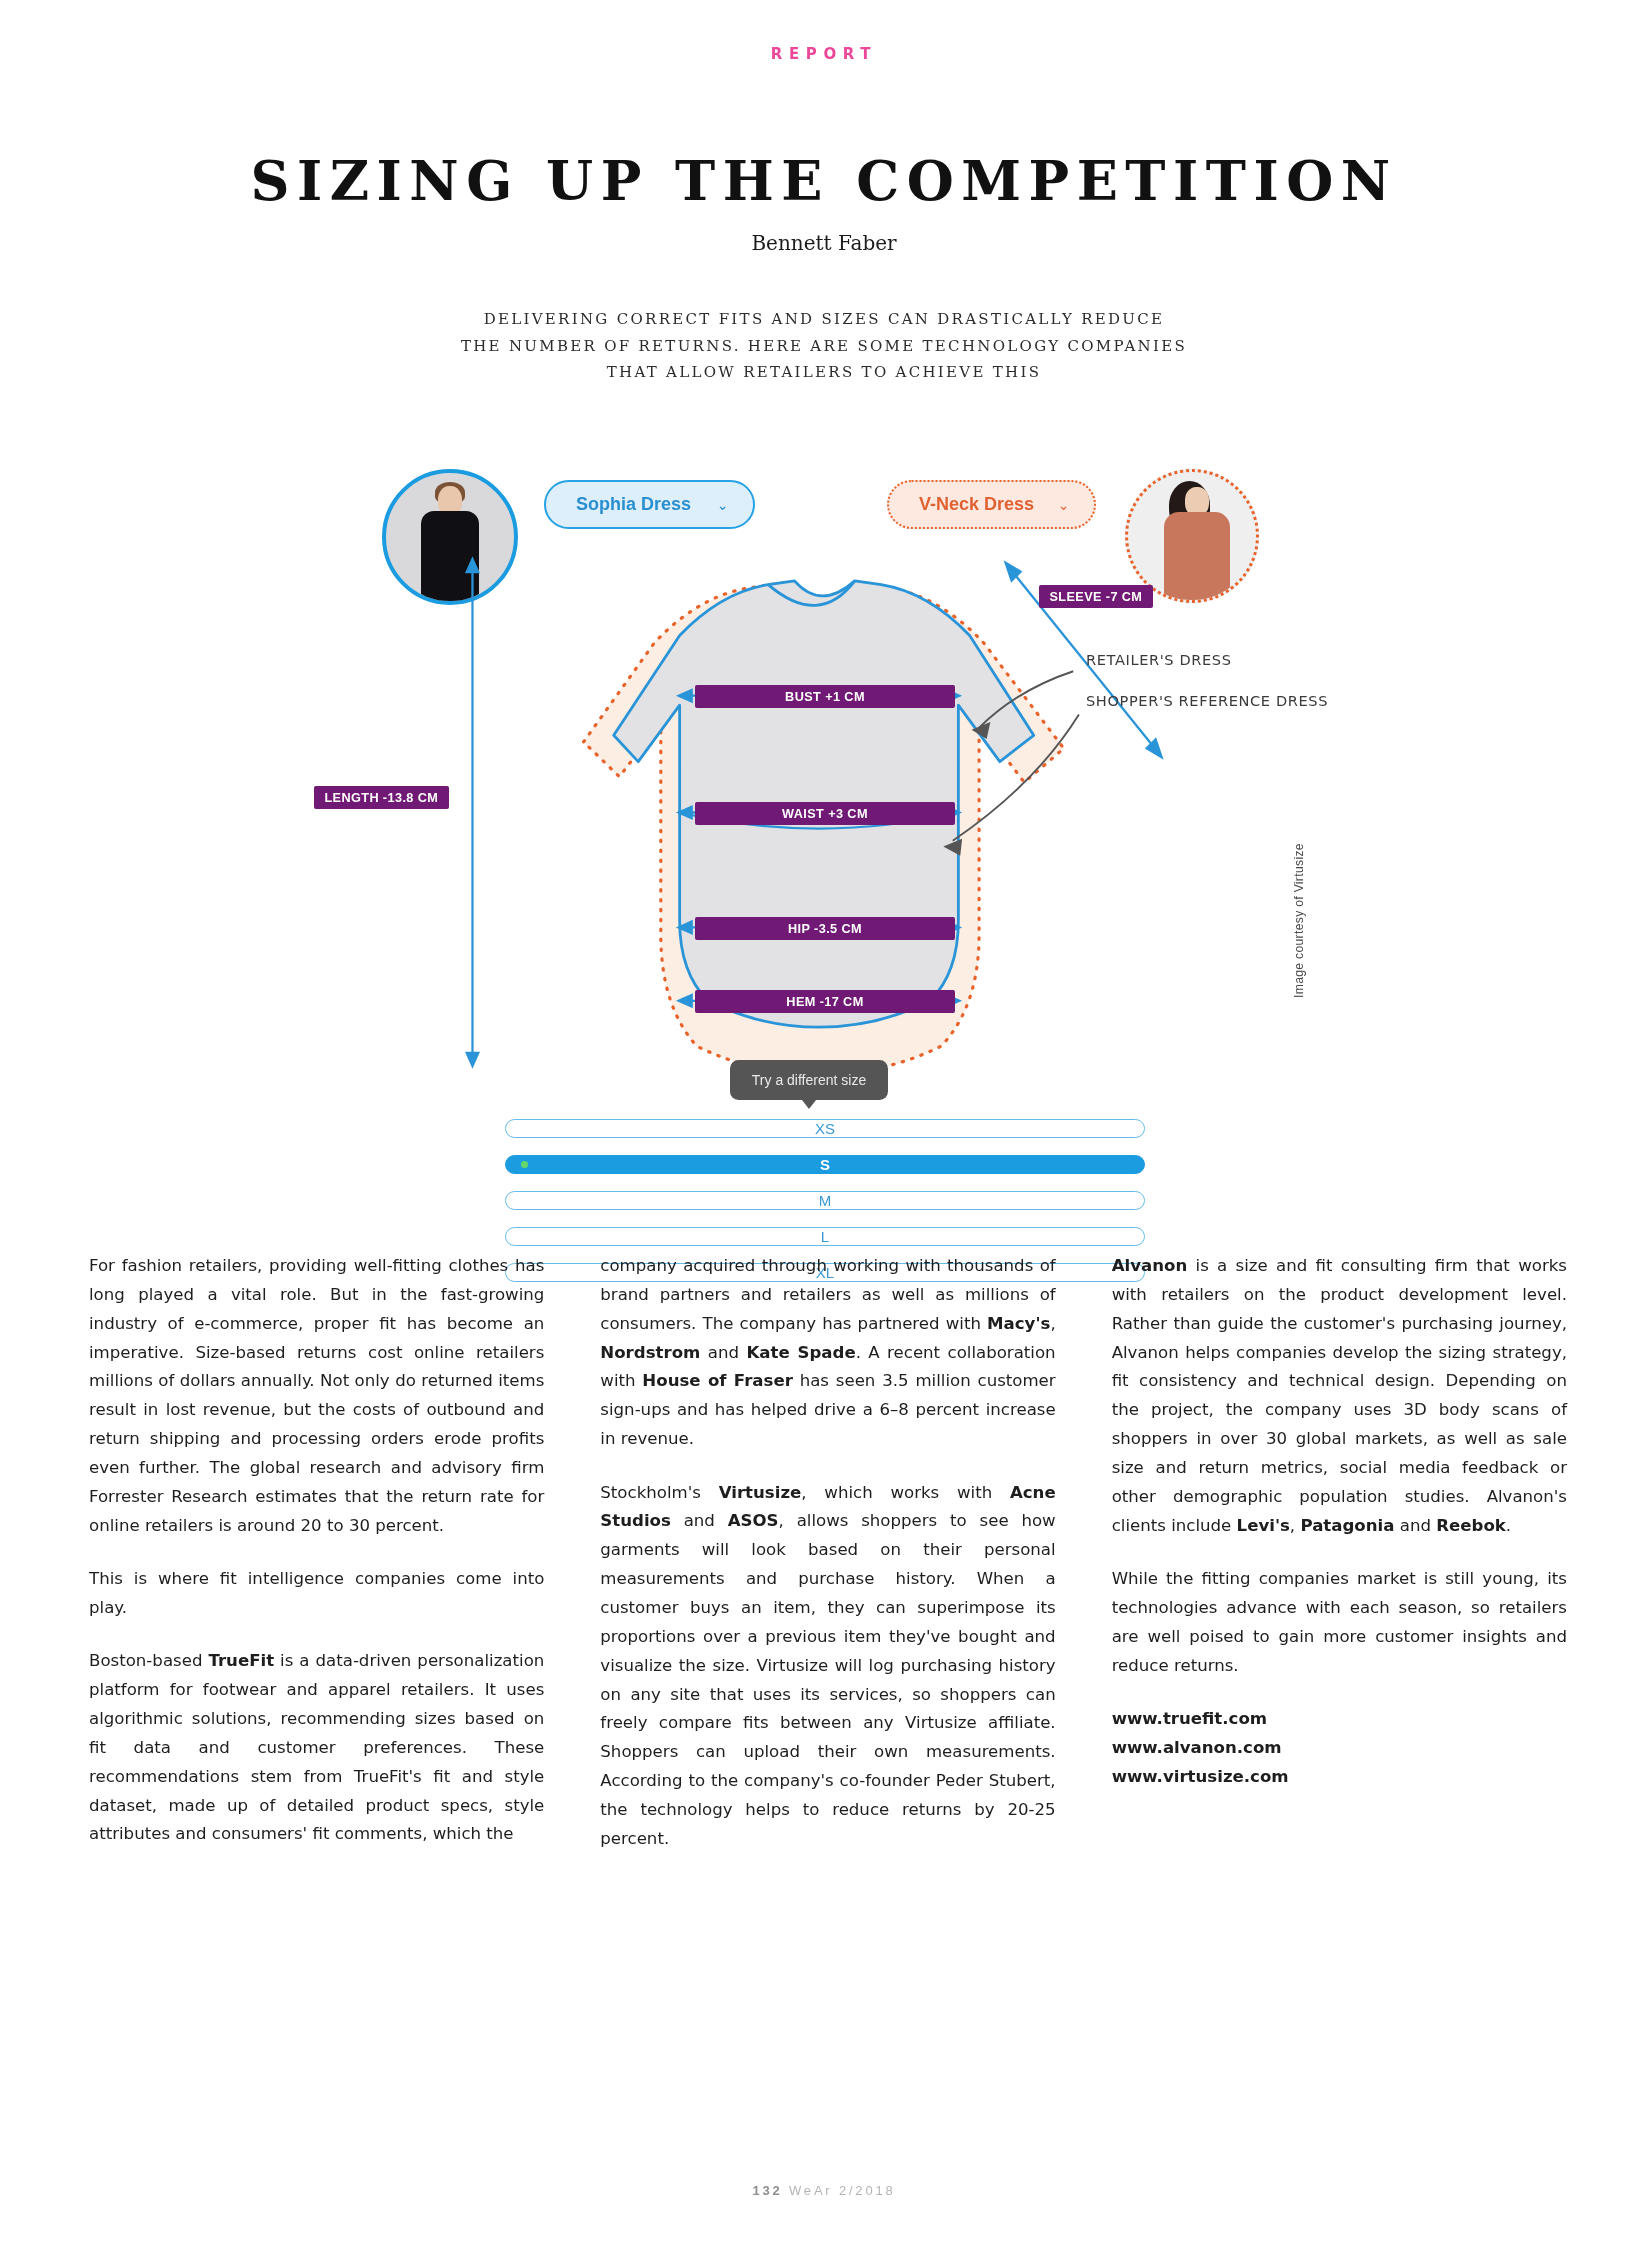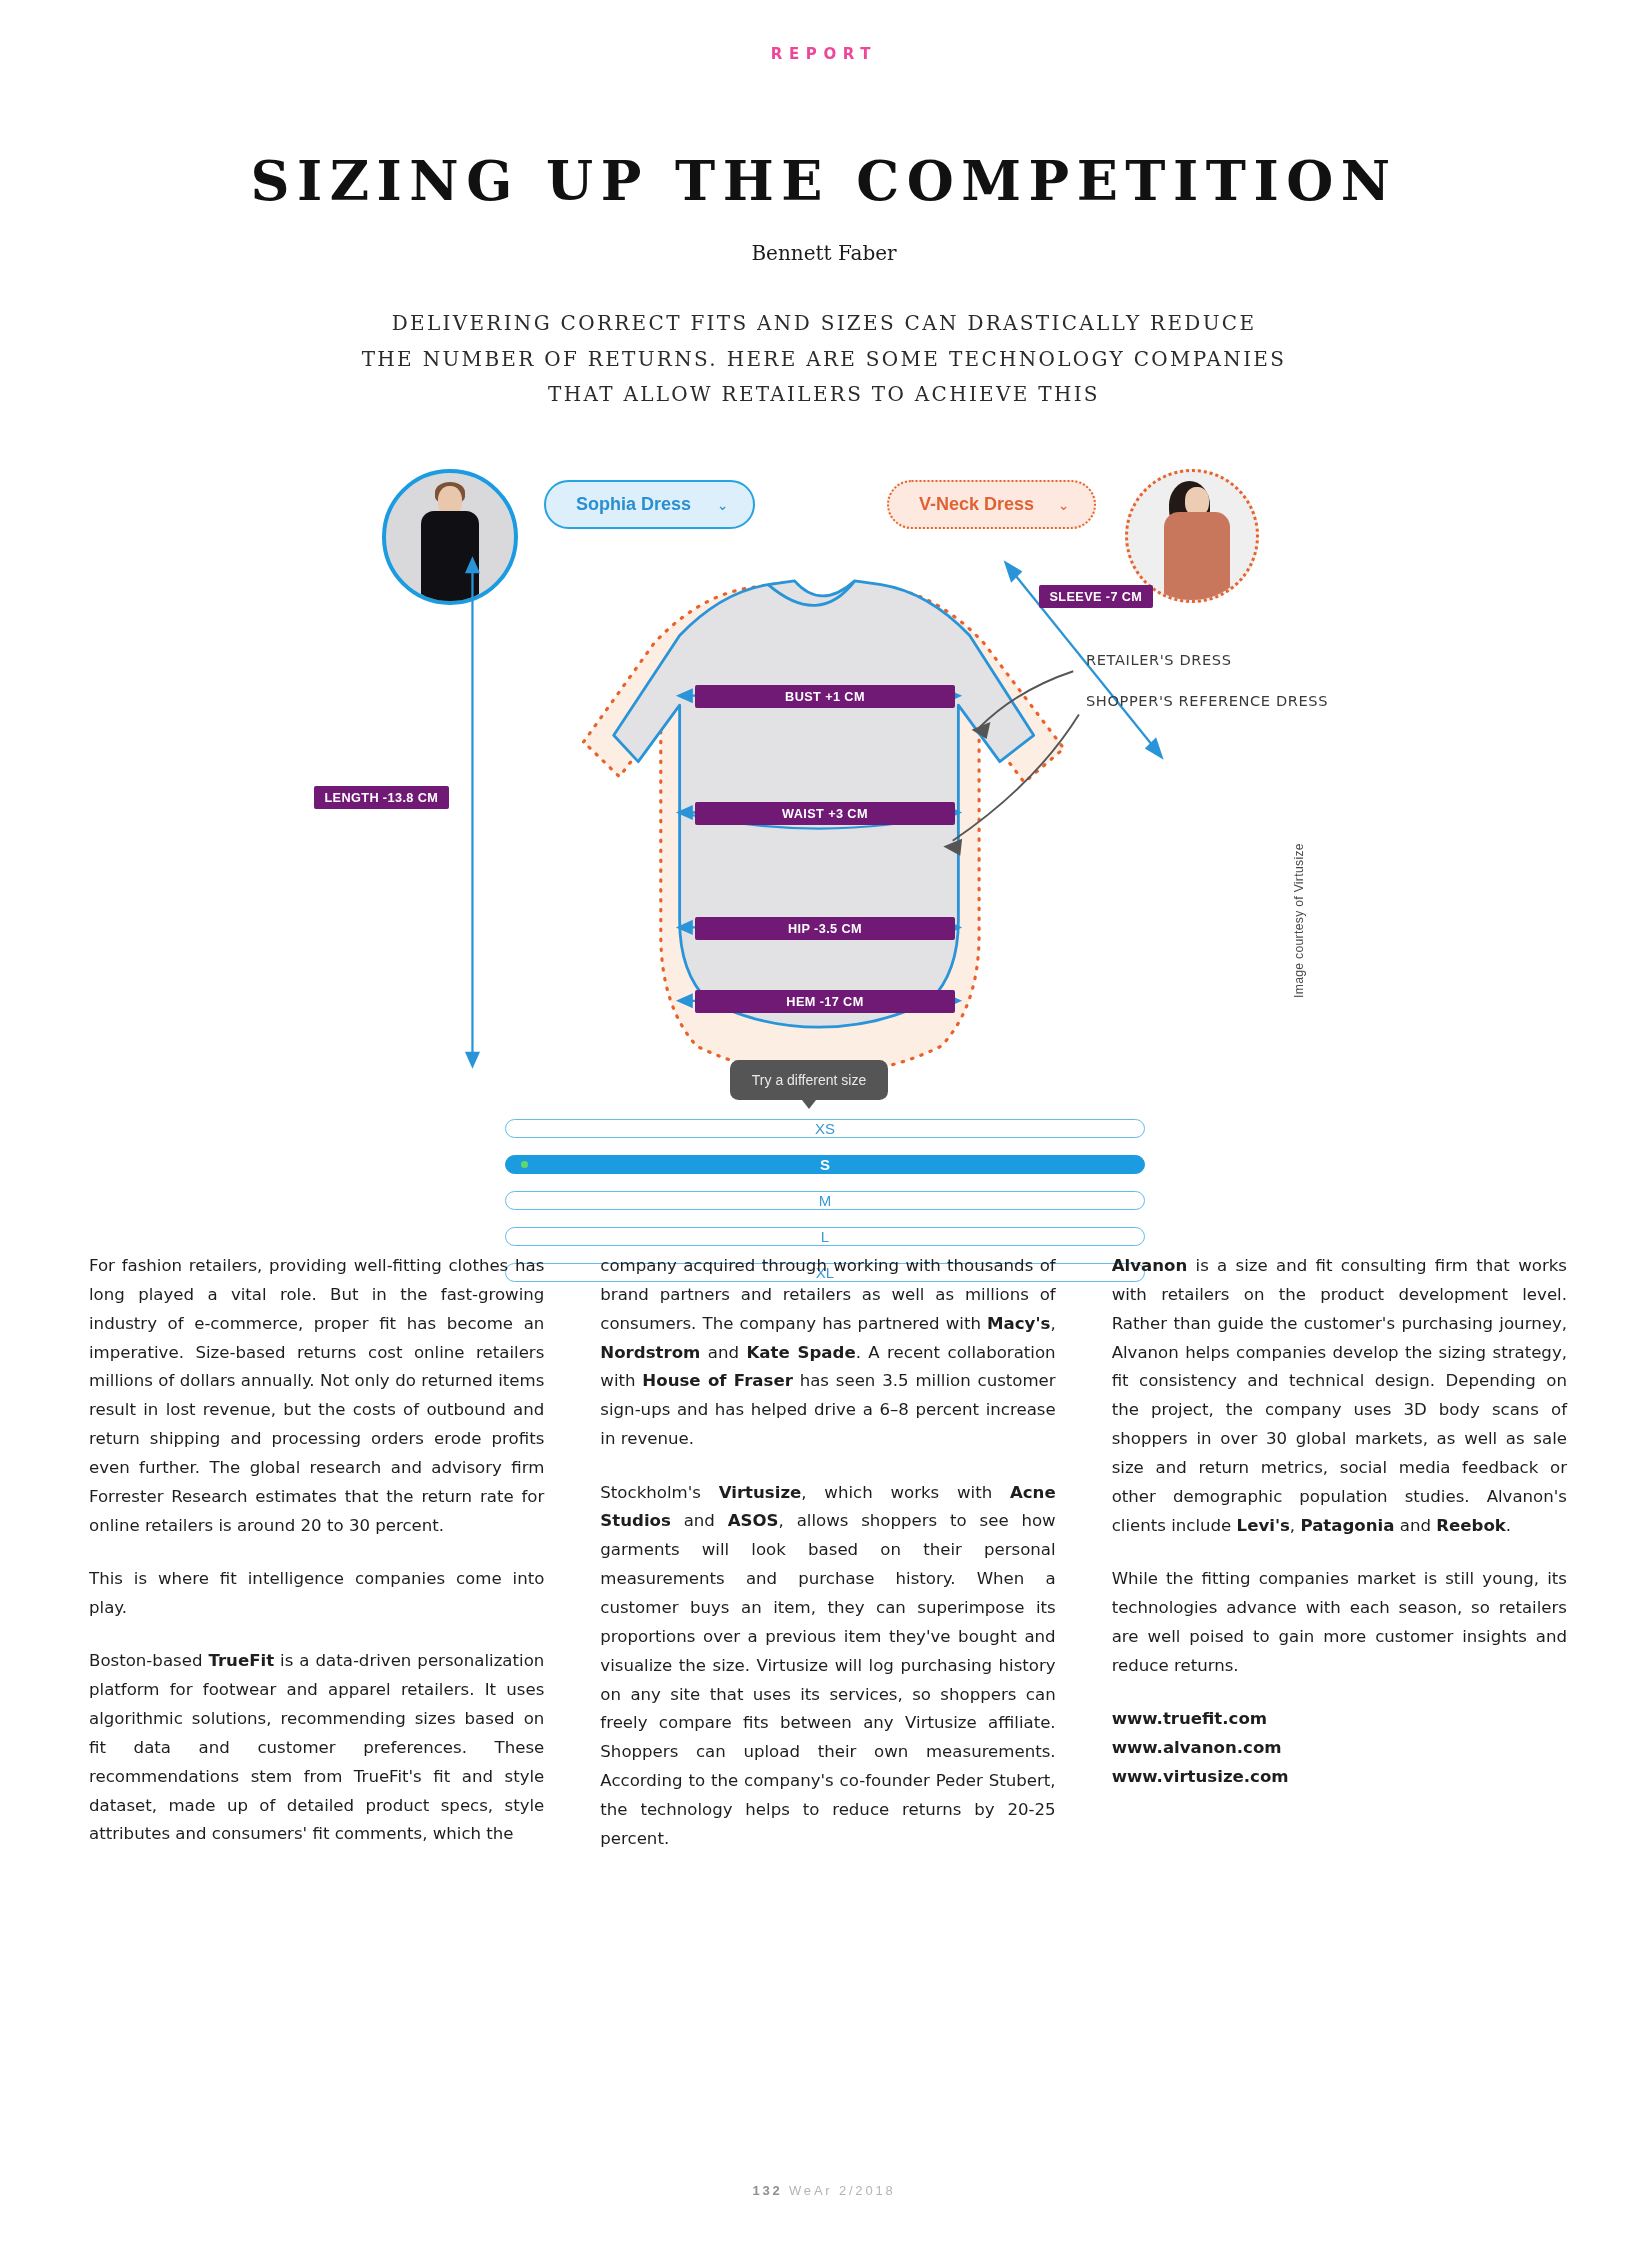--- a/index.html
+++ b/index.html
@@ -7,26 +7,26 @@
 
   .page{position:absolute;inset:0;}
 
   
   .kicker{position:absolute;top:45px;left:0;right:0;text-align:center;
     font-family:"DejaVu Sans",sans-serif;font-size:15px;font-weight:700;
     letter-spacing:6.6px;color:#ec4899;}
   .headline{position:absolute;top:149px;left:0;right:0;text-align:center;
     font-family:"DejaVu Serif",serif;font-weight:700;font-size:54px;
     letter-spacing:7.5px;color:#111;white-space:nowrap;}
-  .byline{position:absolute;top:241px;left:0;right:0;text-align:center;
+  .byline{position:absolute;top:231px;left:0;right:0;text-align:center;
     font-family:"DejaVu Serif",serif;font-size:20px;color:#1c1c1c;}
 
   .standfirst{position:absolute;top:306px;left:50%;transform:translateX(-50%);
     width:942px;text-align:center;font-family:"DejaVu Serif",serif;
-    font-size:20px;letter-spacing:2.3px;line-height:1.78;color:#2b2b2b;}
+    font-size:15px;letter-spacing:2.3px;line-height:1.78;color:#2b2b2b;}
   .standfirst div{white-space:nowrap;}
 
   
   .figure{position:absolute;top:450px;left:0;width:1480px;height:763px;}
 
   .avatar{position:absolute;width:128px;height:128px;border-radius:50%;
     overflow:hidden;background:#d9d9dc;}
   .avatar.blue{left:382px;top:19px;border:4.7px solid #1b9be0;}
   .avatar.orange{left:1125px;top:19px;border:3.8px dotted #e8622a;background:#efefef;}
   .blue .av-head{position:absolute;left:50%;top:13px;width:24.5px;height:30px;

